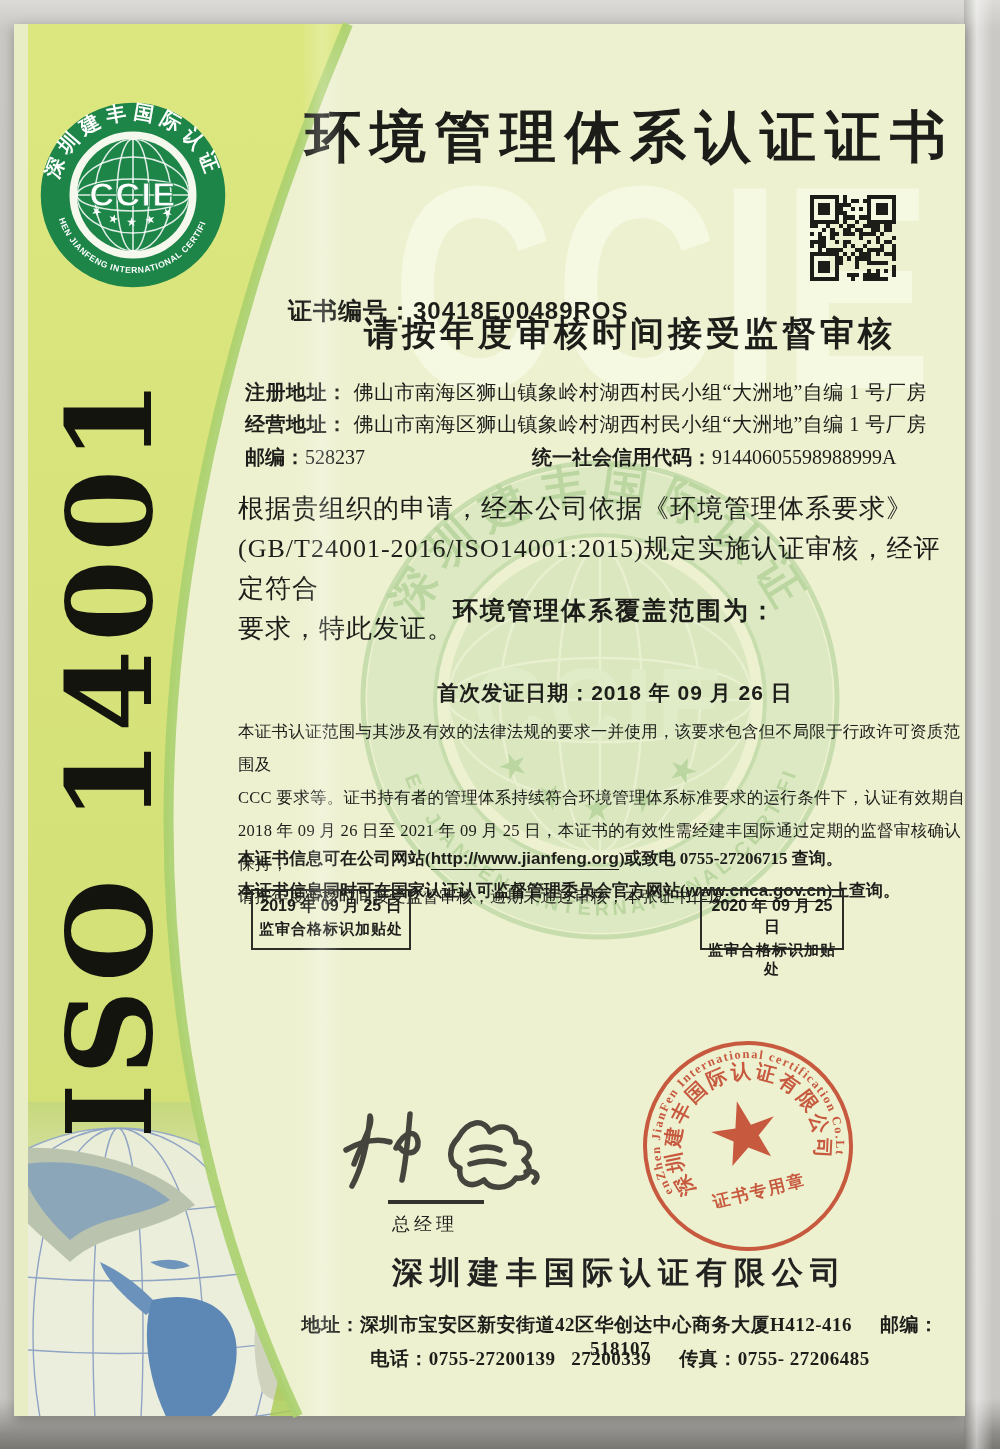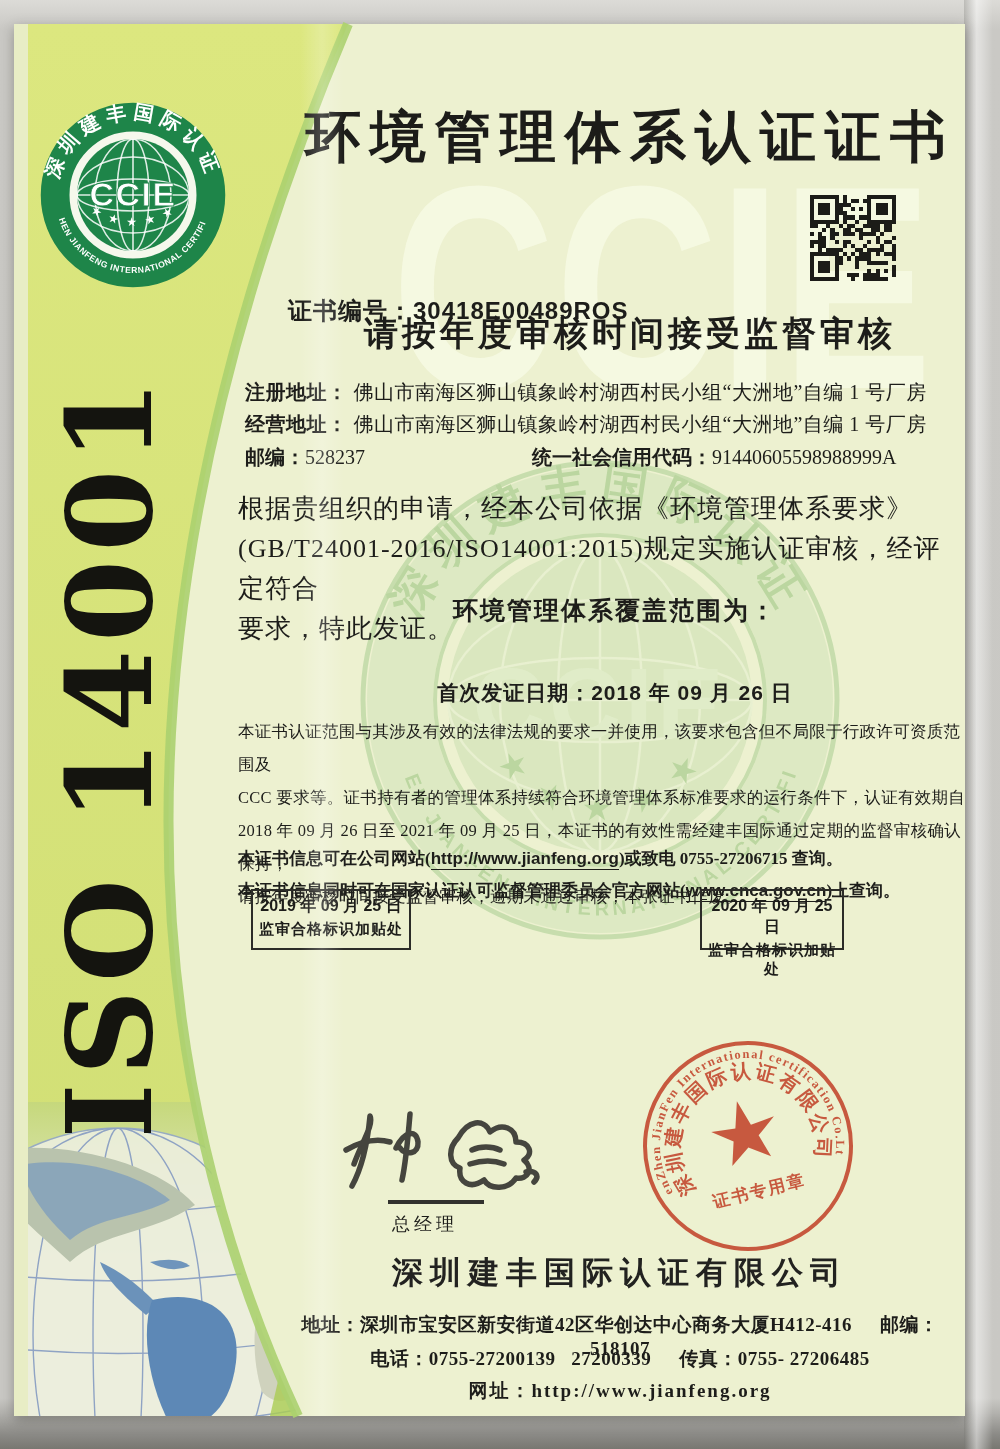--- a/index.html
+++ b/index.html
@@ -506,18 +506,15 @@
     </g>
   </svg>
 
   <div class="txt issuer-name">深圳建丰国际认证有限公司</div>
   <div class="txt f-line" style="top:1312px">
     <span>地址：</span><span>深圳市宝安区新安街道42区华创达中心商务大厦H412-416</span><span class="gap"></span><span>邮编：</span><span>518107</span>
   </div>
   <div class="txt f-line" style="top:1346px">
     <span>电话：</span><span class="pre">0755-27200139   27200339</span><span class="gap"></span><span>传真：</span><span>0755- 27206485</span>
   </div>
-  <div class="txt f-line" style="top:1378px; letter-spacing:2px">
-    <span>网址：</span><span>http://www.jianfeng.org</span>
-  </div>
 
   <div class="crease"></div>
 </div>
 
 </body></html>

